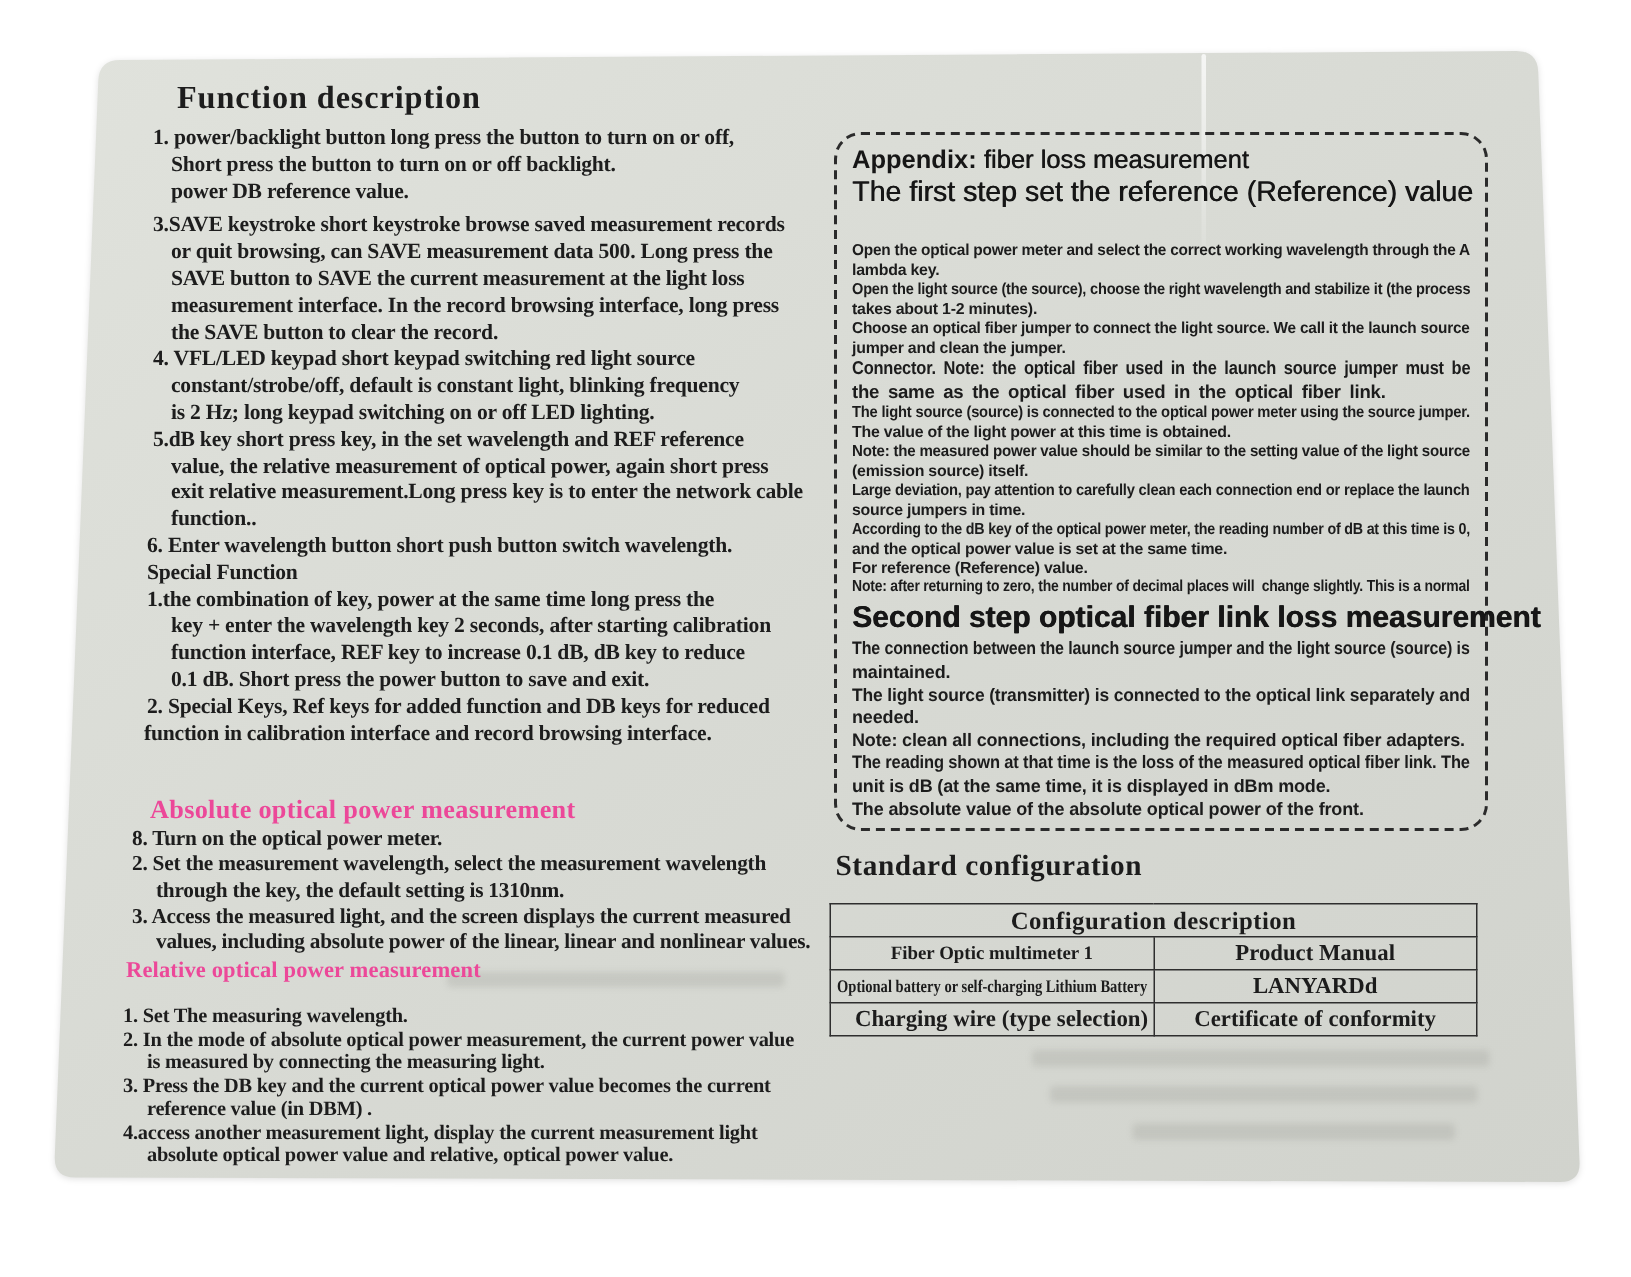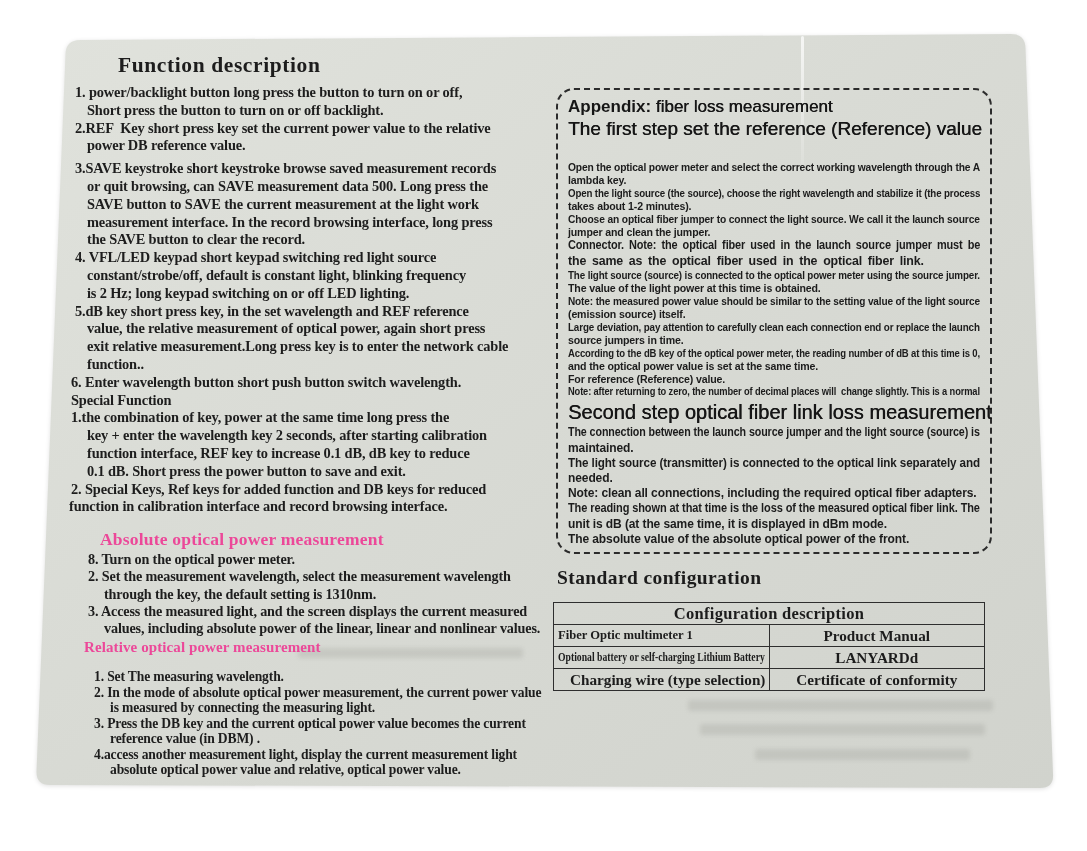--- a/index.html
+++ b/index.html
@@ -18,23 +18,23 @@
 
   
   .serif-title{
     position:absolute;left:118px;top:53px;
     font-size:21.5px;font-weight:600;letter-spacing:.6px;color:#1d1d1d;
     white-space:pre;
     text-align:right;
   }
   .leftlines{position:absolute;color:#1d1d1d;}
   .leftlines .line{white-space:pre;letter-spacing:-.15px;font-weight:bold;}
-  #fn-lines{left:69px;top:84px;width:466px;font-size:14.4px;line-height:17.8px;}
+  #fn-lines{left:96px;top:84px;width:466px;font-size:14.4px;line-height:17.8px;}
   #abs-lines{left:86px;top:551px;width:466px;font-size:14.2px;line-height:17.3px;}
-  #rel-lines{left:92px;top:664px;width:468px;font-size:13.6px;line-height:15.5px;}
+  #rel-lines{left:80px;top:664px;width:468px;font-size:13.6px;line-height:15.5px;}
   .leftlines .i0{padding-left:6px;}
   .leftlines .i1{padding-left:18px;}
   .leftlines .i2{padding-left:2px;}
   .leftlines .i3{padding-left:0px;}
   .leftlines .g{margin-top:5px;}
   .serif-sub{
     position:absolute;color:#ec4899;white-space:pre;font-weight:600;
   }
   #h-absolute{left:100px;top:529px;font-size:17.5px;letter-spacing:.2px;}
   #h-relative{left:84px;top:639px;font-size:15px;letter-spacing:.1px;}
@@ -43,21 +43,21 @@
   .appendix{
     position:absolute;left:556px;top:88px;width:436px;height:466px;
     border:2.5px dashed #2b2b2b;border-radius:18px;box-sizing:border-box;
     padding:6px 10px 0 10px;
     font-family:"Liberation Sans", sans-serif;color:#161616;
   }
   .apx-title{font-size:17px;line-height:21px;white-space:pre;}
   .apx-title .b{font-weight:bold;}
   .apx-title .r{font-weight:normal;text-shadow:.35px 0 0 currentColor;}
   .apx-h1{font-size:19px;line-height:24px;white-space:pre;text-shadow:.4px 0 0 currentColor;}
-  .apx-h2{font-size:20px;line-height:26px;white-space:pre;text-shadow:.4px 0 0 currentColor;margin-top:1px;}
+  .apx-h2{font-size:20px;line-height:26px;white-space:pre;text-shadow:.4px 0 0 currentColor;margin-top:1px;font-weight:bold;}
   #apx-p1{margin-top:20px;}
   .apx-list .line{
     white-space:pre;font-size:10.6px;line-height:12.9px;font-weight:bold;
     letter-spacing:-.15px;color:#1c1c1c;
   }
   .apx-list .lg{font-size:12.4px;line-height:15.4px;word-spacing:2.5px;}
   #apx-p2 .line{font-size:12px;line-height:15.2px;letter-spacing:-.1px;}
 
   
   #h-standard{
@@ -98,25 +98,24 @@
 <div class="smudge" style="left:298px;top:648px;width:225px;height:10px;"></div>
 <div class="smudge" style="left:688px;top:700px;width:305px;height:11px;"></div>
 <div class="smudge" style="left:700px;top:724px;width:285px;height:11px;"></div>
 <div class="smudge" style="left:755px;top:749px;width:215px;height:11px;"></div>
 
 <div class="serif-title">Function description</div>
 
 <div id="fn-lines" class="leftlines fit">
     <div class="line i0">1. power/backlight button long press the button to turn on or off,</div>
     <div class="line i1">Short press the button to turn on or off backlight.</div>
-    <div class="line i0">2.REF  Key short press key set the current power value to the relative</div>
     <div class="line i1">power DB reference value.</div>
     <div class="line i0 g">3.SAVE keystroke short keystroke browse saved measurement records</div>
     <div class="line i1">or quit browsing, can SAVE measurement data 500. Long press the</div>
-    <div class="line i1">SAVE button to SAVE the current measurement at the light work</div>
+    <div class="line i1">SAVE button to SAVE the current measurement at the light loss</div>
     <div class="line i1">measurement interface. In the record browsing interface, long press</div>
     <div class="line i1">the SAVE button to clear the record.</div>
     <div class="line i0">4. VFL/LED keypad short keypad switching red light source</div>
     <div class="line i1">constant/strobe/off, default is constant light, blinking frequency</div>
     <div class="line i1">is 2 Hz; long keypad switching on or off LED lighting.</div>
     <div class="line i0">5.dB key short press key, in the set wavelength and REF reference</div>
     <div class="line i1">value, the relative measurement of optical power, again short press</div>
     <div class="line i1">exit relative measurement.Long press key is to enter the network cable</div>
     <div class="line i1">function..</div>
     <div class="line i2">6. Enter wavelength button short push button switch wavelength.</div>
@@ -188,21 +187,21 @@
 <div id="h-standard">Standard configuration</div>
 
 <table class="config">
   <tbody>
       <tr>
     <td class="th" colspan="2">
           <span class="cell fit-one fo-c">Configuration description</span>
         </td>
   </tr>
   <tr>
-    <td style="width:215px;">
+    <td style="width:215px;text-align:center;">
           <span class="cell fit-one fo-l c-l1">Fiber Optic multimeter 1</span>
         </td>
     <td>
           <span class="cell fit-one fo-c c-r">Product Manual</span>
         </td>
   </tr>
   <tr>
     <td>
           <span class="cell fit-one fo-l c-l2" style="transform-origin: left center; transform: scaleX(0.821429);">Optional battery or self-charging Lithium Battery</span>
         </td>

